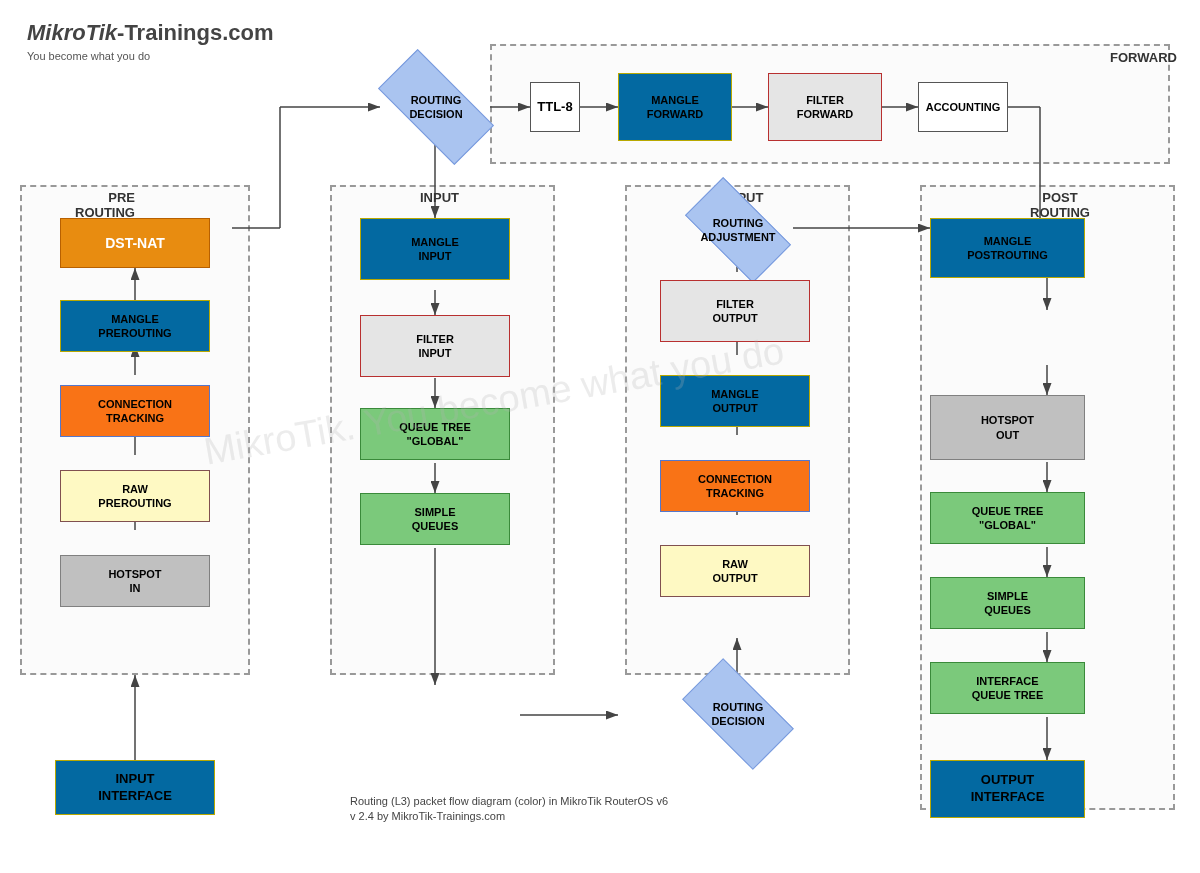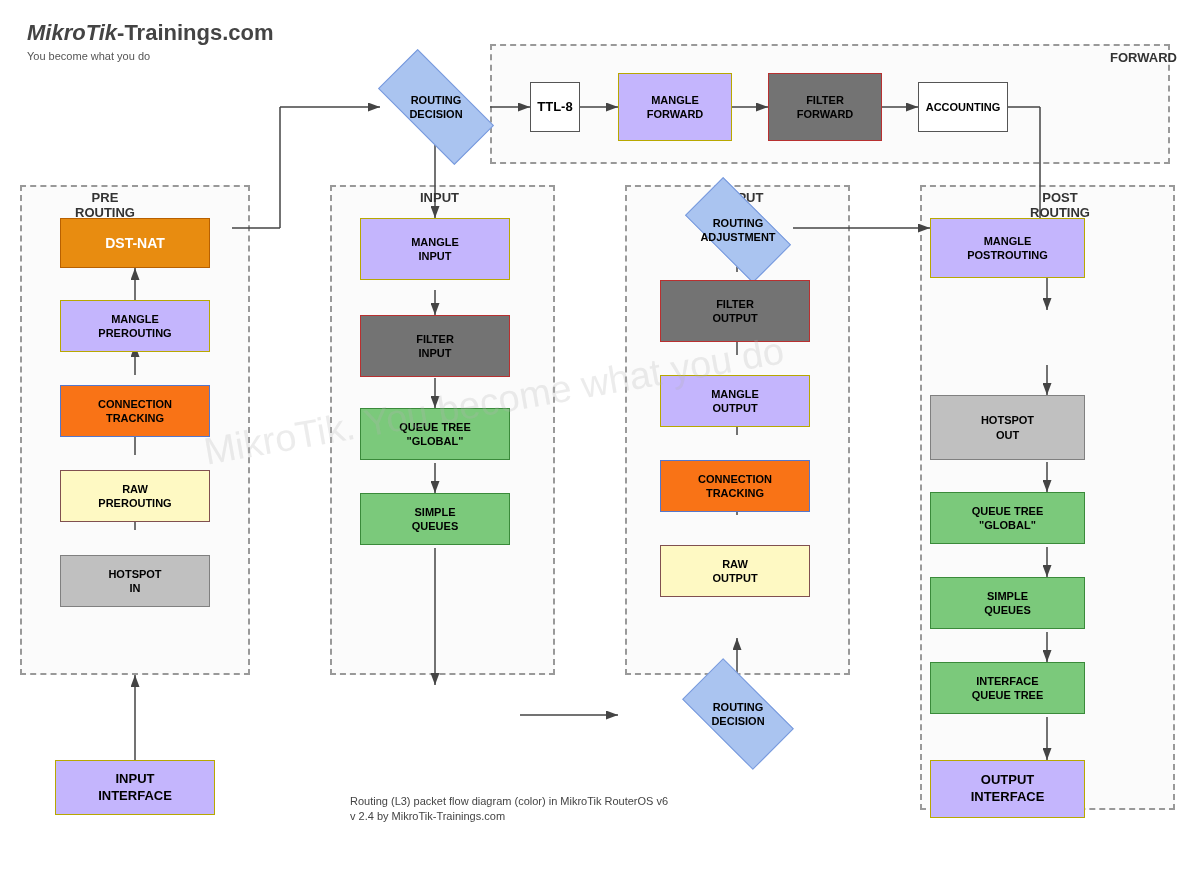--- a/index.html
+++ b/index.html
@@ -55,23 +55,23 @@
       align-items: center;
       justify-content: center;
       text-align: center;
       font-size: 11px;
       font-weight: bold;
       border: 1.5px solid #555;
       line-height: 1.3;
     }
 
     
-    .box-yellow { background: #c4b5fd; border-color: #b8a800; }
+    .box-yellow { background: #0369a1; border-color: #b8a800; }
     .box-orange { background: #e88c10; border-color: #b86000; color: #fff; }
-    .box-red { background: #737373; border-color: #b83030; }
+    .box-red { background: #e5e5e5; border-color: #b83030; }
     .box-green { background: #7bc97b; border-color: #3a8a3a; }
     .box-blue-light { background: #f97316; border-color: #5577cc; }
     .box-mauve { background: #fef9c3; border-color: #805050; }
     .box-gray { background: #c0c0c0; border-color: #808080; }
     .box-white { background: #fff; border-color: #555; }
     .box-diamond {
       transform: rotate(45deg);
       border-color: #7799dd;
       background: #aac4f0;
     }
@@ -221,21 +221,21 @@
 
     <line x1="1047" y1="632" x2="1047" y2="662" stroke="#444" stroke-width="1.5" marker-end="url(#arrowhead)"></line>
 
     <line x1="1047" y1="717" x2="1047" y2="760" stroke="#444" stroke-width="1.5" marker-end="url(#arrowhead)"></line>
 
   </svg>
 
   <div class="boxes-layer">
 
     <div class="section-label" style="left:1110px; top:50px;">FORWARD</div>
-    <div class="section-label" style="left:75px; top:190px; white-space:pre-line;">PRE
+    <div class="section-label" style="left:75px; top:190px; white-space:pre-line;text-align:right;">PRE
 ROUTING</div>
     <div class="section-label" style="left:420px; top:190px;">INPUT</div>
     <div class="section-label" style="left:710px; top:190px;">OUTPUT</div>
     <div class="section-label" style="left:1030px; top:190px; white-space:pre-line;">POST
 ROUTING</div>
 
     <div class="box box-diamond" style="left:382px; top:79px; width:108px; height:56px;">
       <div class="box-diamond-inner">ROUTING
 DECISION</div>
     </div>

